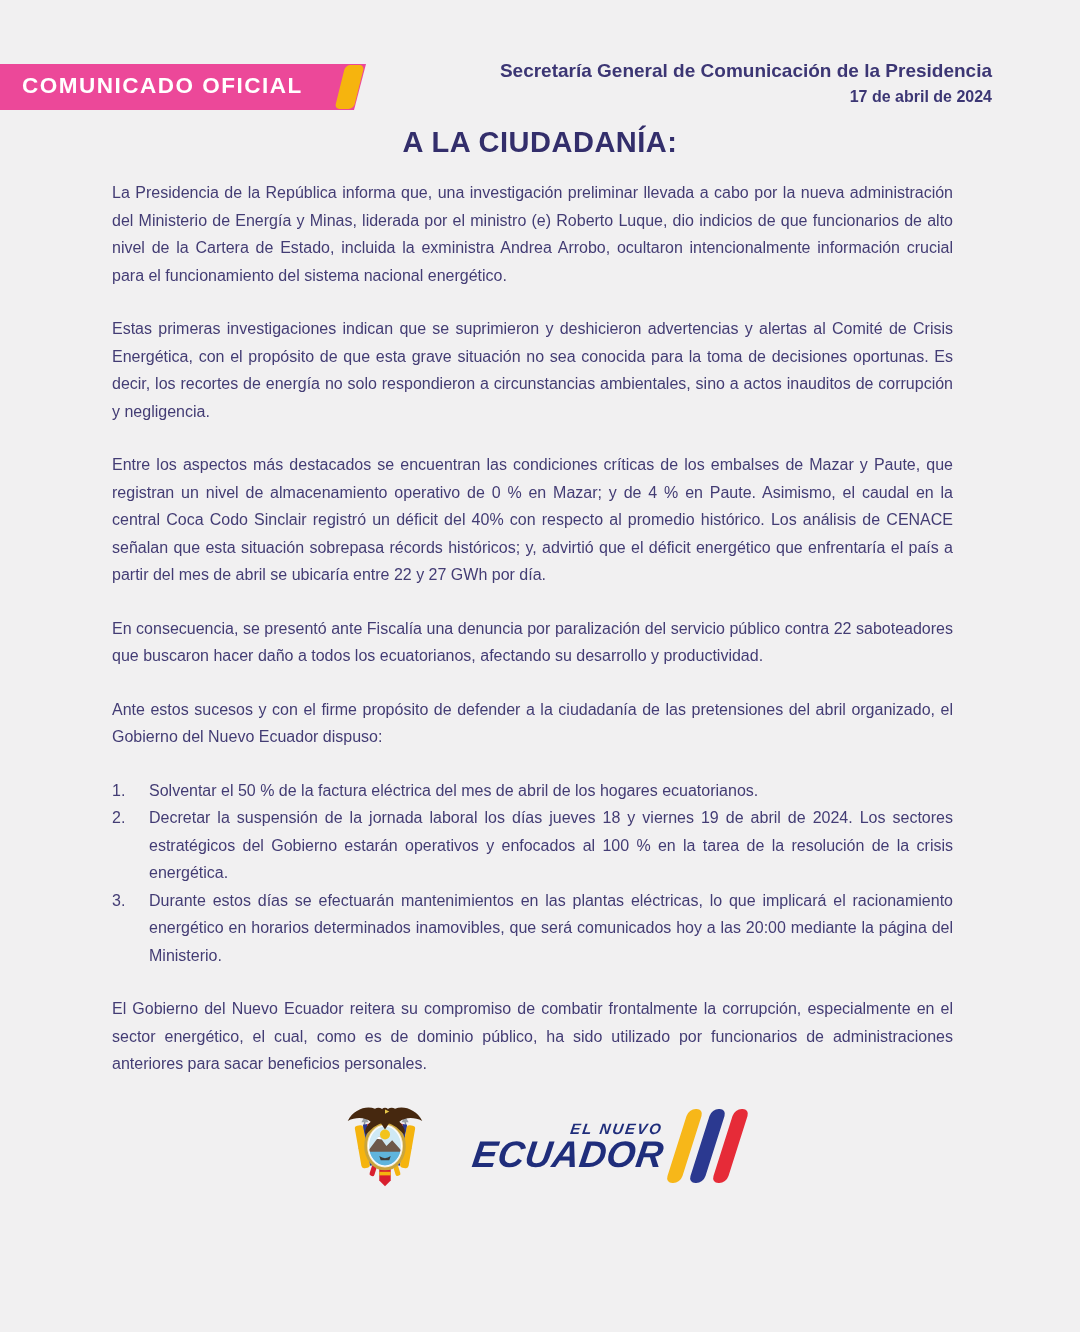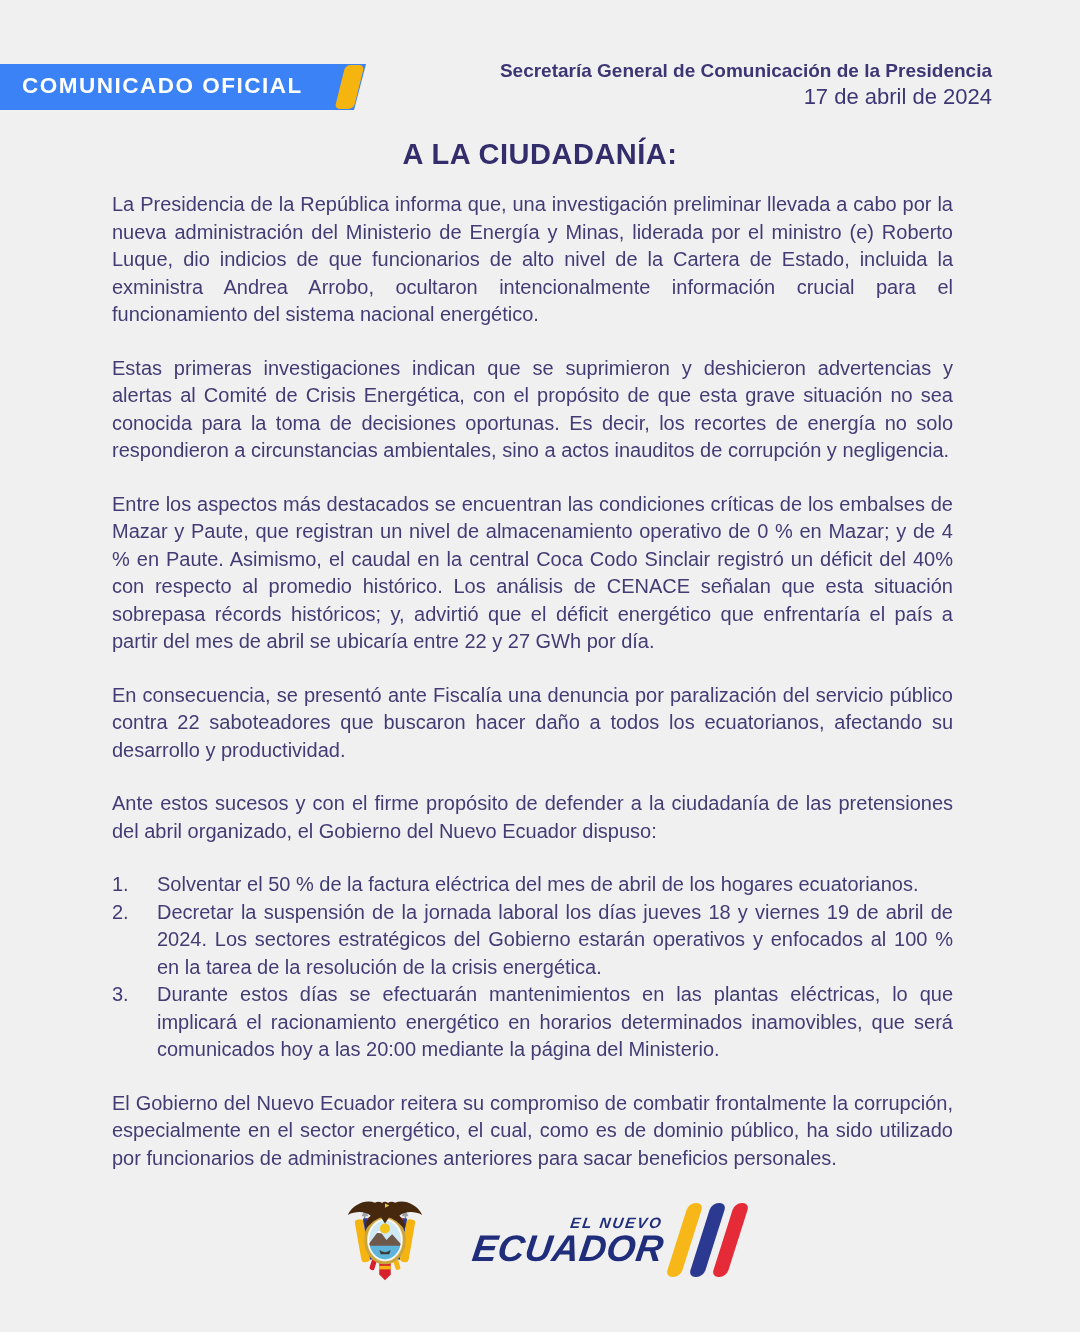--- a/index.html
+++ b/index.html
@@ -16,21 +16,21 @@
   
   .header {
     display: flex;
     justify-content: space-between;
     align-items: flex-start;
     padding-top: 56px;
   }
   .banner-wrap { position: relative; width: 366px; height: 46px; margin-top: 8px; }
   .banner {
     position: absolute; inset: 0;
-    background: #3b82f6;
+    background: #ec4899;
     clip-path: polygon(0 0, 100% 0, calc(100% - 12px) 100%, 0 100%);
     display: flex; align-items: center;
     padding-left: 22px;
   }
   .banner span {
     color: #ffffff;
     font-weight: bold;
     font-size: 22.5px;
     letter-spacing: 1.5px;
     padding-bottom: 2px;
@@ -42,45 +42,45 @@
     border-radius: 5px;
     transform: skewX(-14deg);
   }
   .header-right {
     text-align: right;
     padding-right: 88px;
     padding-top: 2px;
     color: #3c3674;
   }
   .header-right .org { font-weight: bold; font-size: 19px; line-height: 26px; }
-  .header-right .date { font-size: 22px; line-height: 26px; }
+  .header-right .date { font-size: 16px; line-height: 26px; font-weight: bold; }
 
   
   .title {
     text-align: center;
     color: #332e6b;
     font-size: 29px;
     font-weight: bold;
     letter-spacing: 0.5px;
-    margin-top: 28px;
+    margin-top: 16px;
   }
 
   
   .content {
     width: 841px;
     margin: 20px 0 0 112px;
-    font-size: 20px;
+    font-size: 16px;
     line-height: 27.5px;
     text-align: justify;
   }
   .content p { margin-bottom: 26px; }
   .list { list-style: none; margin-bottom: 26px; }
   .list li { display: flex; }
   .list .num { flex: 0 0 37px; }
-  .list .txt { flex: 1; text-align: justify; margin-left: 8px; }
+  .list .txt { flex: 1; text-align: justify; }
   .content .closing { margin-bottom: 6px; }
 
   
   .footer {
     display: flex;
     justify-content: center;
     align-items: center;
     gap: 46px;
     margin-top: 16px;
   }

